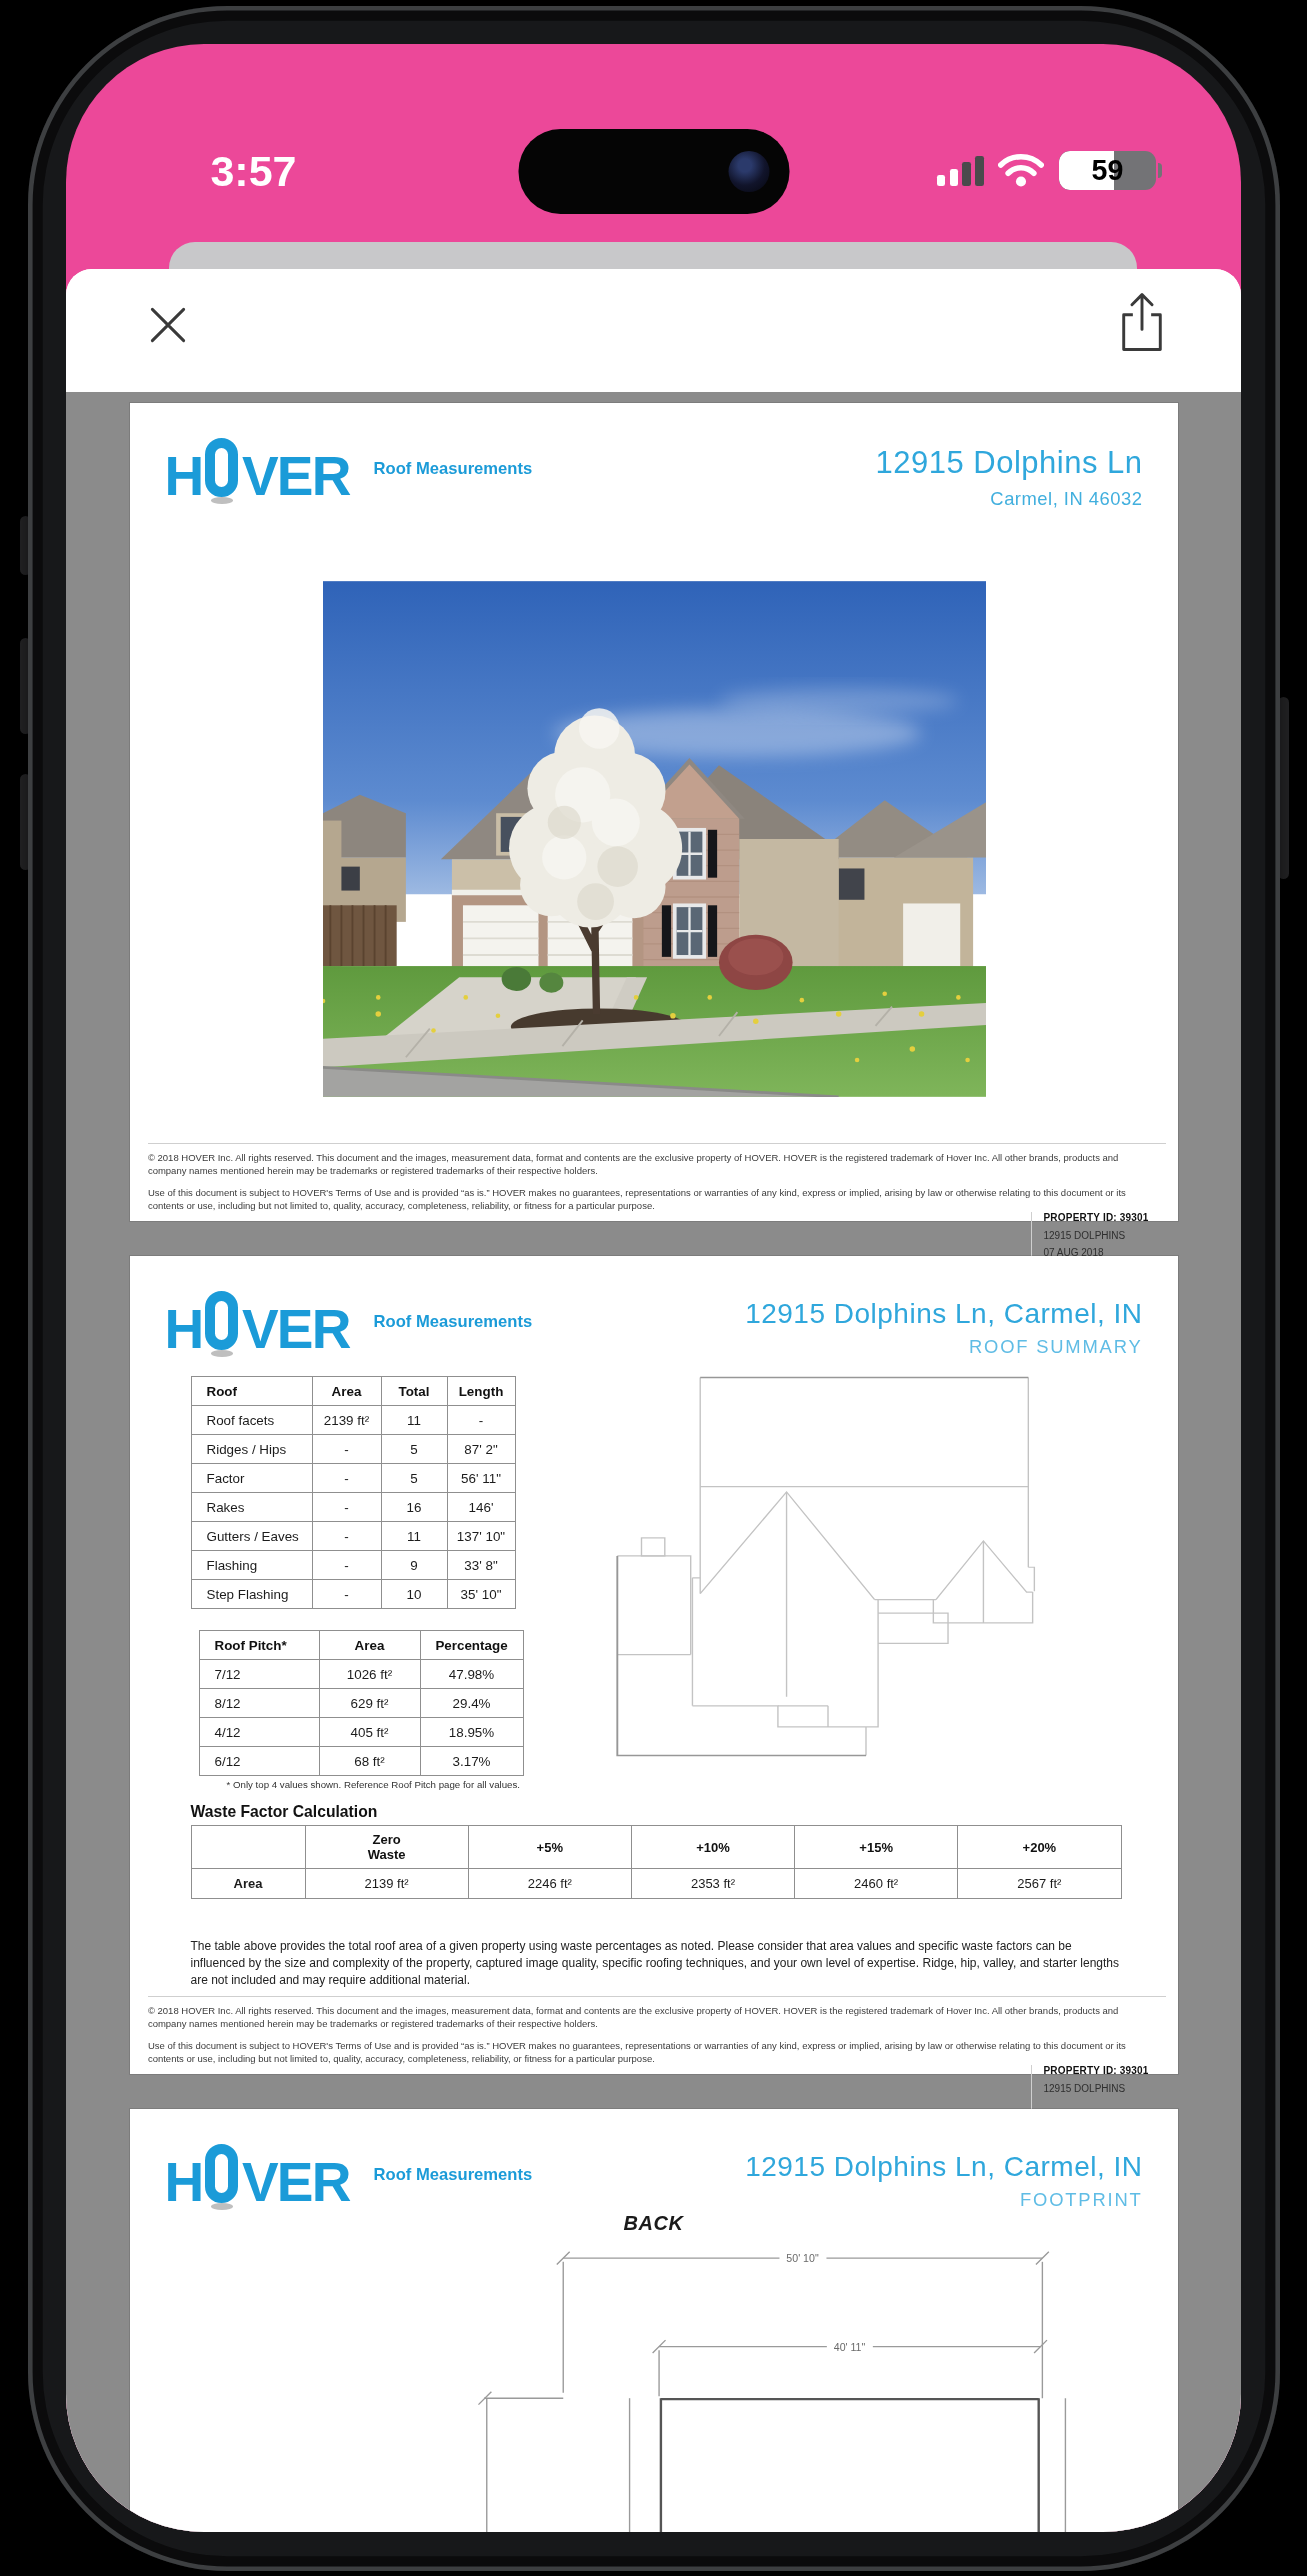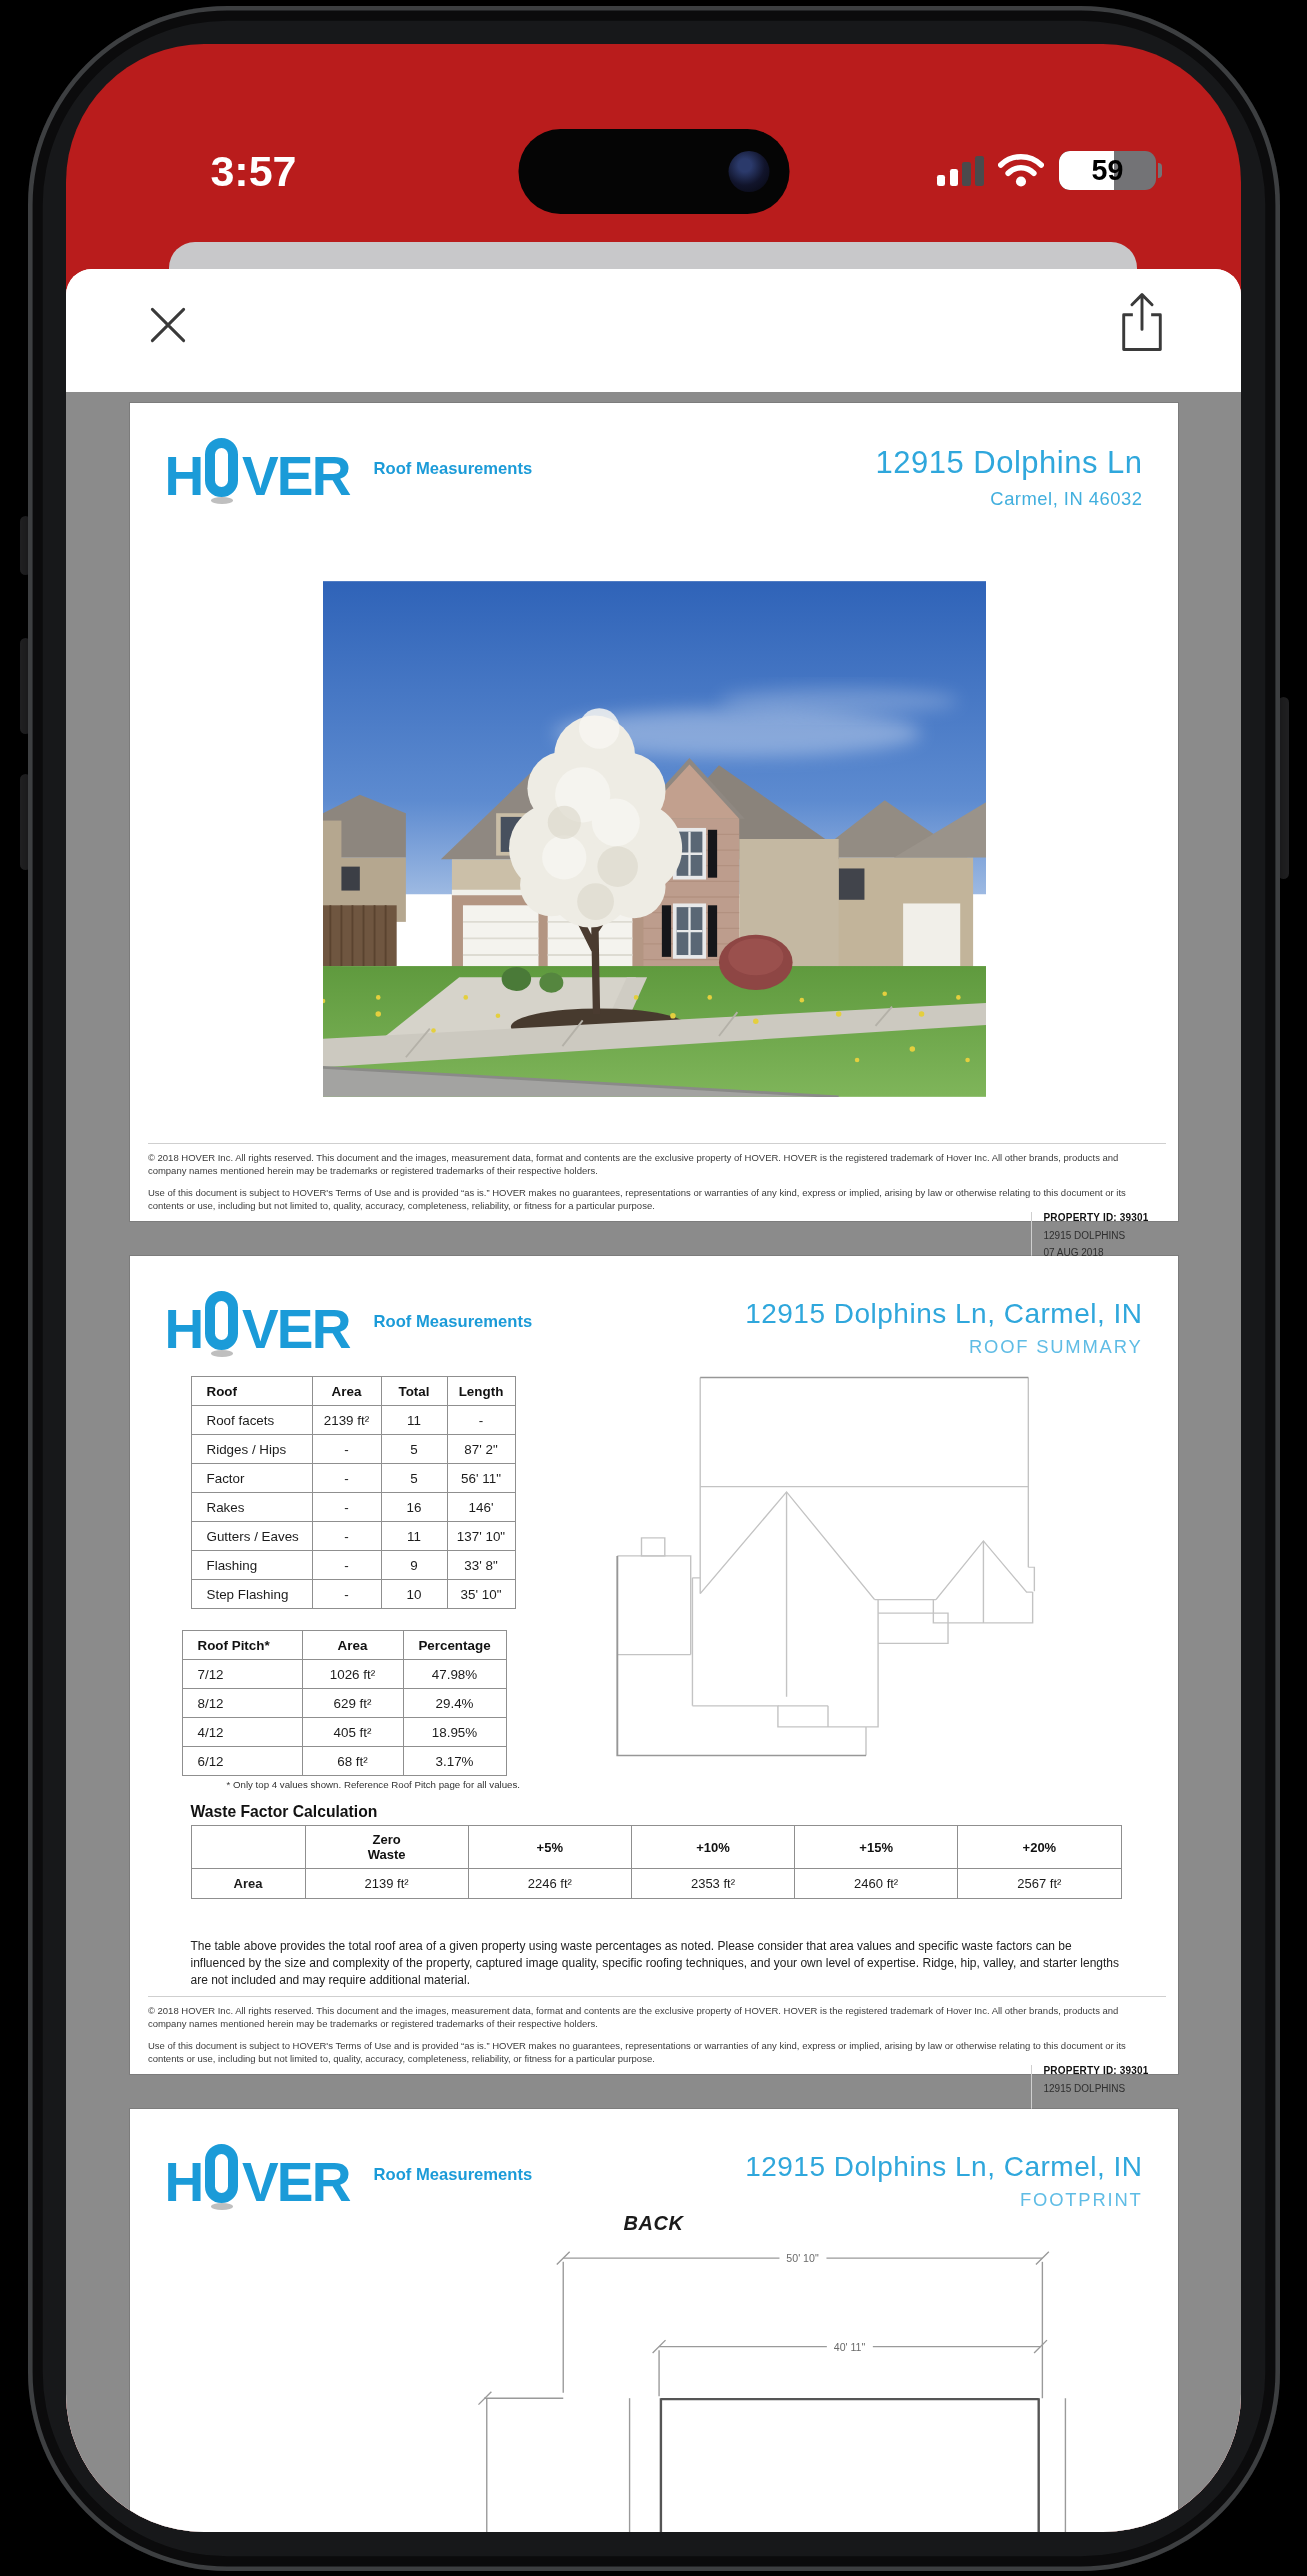--- a/index.html
+++ b/index.html
@@ -16,21 +16,21 @@
   .btn-voldn  { left:20px; top:774px; width:11px; height:96px; }
   .btn-power  { right:18.4px; top:697px; width:11px; height:182px; }
 
   .phone-outer {
     position:absolute; left:28px; top:5.5px; width:1252px; height:2565px;
     border-radius:199px; background:#17181a;
     box-shadow: inset 0 0 0 4.6px #3d3f41, inset 0 0 0 14.7px #0b0b0c, 0 0 37px rgba(0,0,0,.8);
   }
   .screen {
     position:absolute; left:66px; top:44px; width:1175px; height:2488px;
-    border-radius:138px; background:#b91c1c; overflow:hidden;
+    border-radius:138px; background:#ec4899; overflow:hidden;
   }
 
   
   .status-time {
     position:absolute; left:109px; top:103px; width:157px; text-align:center;
     color:#fff; font-size:43px; font-weight:700; letter-spacing:0;
   }
   .dynamic-island {
     position:absolute; left:50%; top:85px; transform:translateX(-50%);
     width:271px; height:85px; border-radius:42px; background:#050505;
@@ -114,21 +114,21 @@
   .tbl { border-collapse:collapse; table-layout:fixed; position:absolute;
          font-size:13.4px; color:#1c1c1c; }
   .tbl th, .tbl td { border:1.5px solid #8f8f8f; text-align:center; font-weight:400;
                      padding:0 5.5px; white-space:pre-line; }
   .tbl th { font-weight:700; color:#111; }
   .tbl th:first-child, .tbl td:first-child { text-align:left; padding-left:15px; }
   .roof-tbl  { left:61px; top:120px; width:324px; }
   .roof-tbl tr { height:29px; }
   .roof-tbl th:nth-child(1){width:121px} .roof-tbl th:nth-child(2){width:69px}
   .roof-tbl th:nth-child(3){width:66px}  .roof-tbl th:nth-child(4){width:68px}
-  .pitch-tbl { left:52px; top:374px; width:324px; }
+  .pitch-tbl { left:69px; top:374px; width:324px; }
   .pitch-tbl tr { height:29px; }
   .pitch-tbl th:nth-child(1){width:120px} .pitch-tbl th:nth-child(2){width:101px}
   .pitch-tbl th:nth-child(3){width:103px}
   .pitch-note { position:absolute; left:61px; top:523px; font-size:9.7px; color:#333;margin-left:36px; }
   .waste-title { position:absolute; left:61px; top:547px; font-size:15.7px; font-weight:700; color:#111; }
   .waste-tbl { left:61px; top:569px; width:931px; font-size:13px; }
   .waste-tbl thead tr { height:43px; }
   .waste-tbl tbody tr { height:29.5px; }
   .waste-tbl th:first-child { width:114px; }
   .waste-tbl td:first-child { font-weight:700; text-align:center; padding-left:5.5px; }

